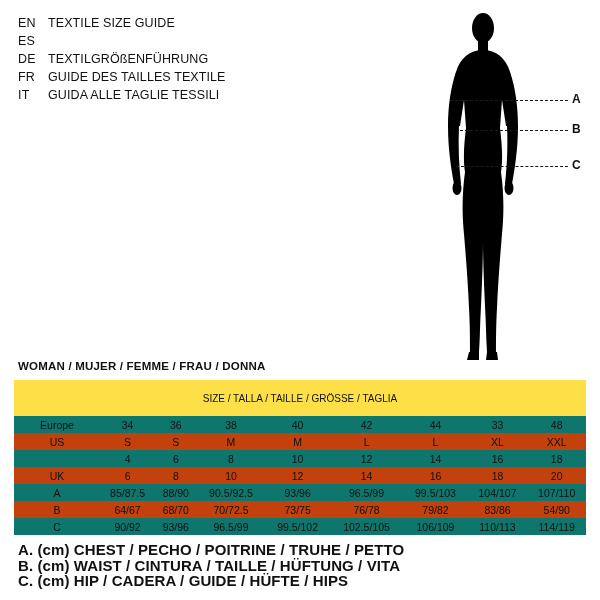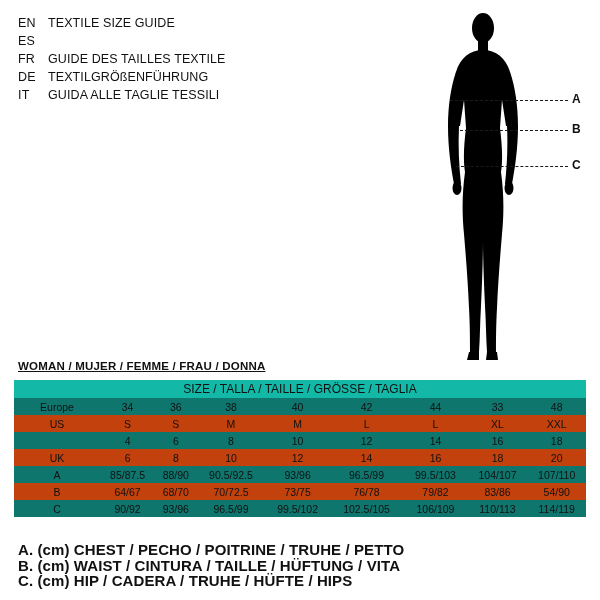--- a/index.html
+++ b/index.html
@@ -72,21 +72,20 @@
 
   
   .woman-heading {
     position: absolute;
     left: 18px;
     top: 360px;
     font-size: 11.5px;
     font-weight: bold;
     letter-spacing: 0.2px;
     color: #111;
-    text-decoration: underline;
   }
 
   
   .table-wrap {
     position: absolute;
     left: 14px;
     top: 380px;
     width: 572px;
   }
   table.size-table {
@@ -101,23 +100,23 @@
     text-align: center;
     vertical-align: middle;
     white-space: nowrap;
   }
   td.rowlabel {
     text-align: left;
     padding-left: 6px;
     width: 86px;
   }
   tr.header-row td {
-    background: #14b8a6;
-    font-size: 12px;
-    height: 18px;
+    background: #fde047;
+    font-size: 10px;
+    height: 36px;
   }
   tr.shade td {
     background: #0f766e;
   }
   tr.plain td {
     background: #c2410c;
   }
 
   
   .legend {
@@ -141,26 +140,26 @@
 
   <div class="titles">
     <div class="title-row">
       <div class="title-lang">EN</div>
       <div class="title-text">TEXTILE SIZE GUIDE</div>
     </div>
     <div class="title-row">
       <div class="title-lang">ES</div>
     </div>
     <div class="title-row">
+      <div class="title-lang">DE</div>
+      <div class="title-text">TEXTILGRÖßENFÜHRUNG</div>
+    </div>
+    <div class="title-row">
       <div class="title-lang">FR</div>
       <div class="title-text">GUIDE DES TAILLES TEXTILE</div>
-    </div>
-    <div class="title-row">
-      <div class="title-lang">DE</div>
-      <div class="title-text">TEXTILGRÖßENFÜHRUNG</div>
     </div>
     <div class="title-row">
       <div class="title-lang">IT</div>
       <div class="title-text">GUIDA ALLE TAGLIE TESSILI</div>
     </div>
   </div>
 
   <div class="figure">
     <svg width="170" height="360" viewBox="0 0 170 360" aria-hidden="true">
       <g fill="#000000">
@@ -315,16 +314,16 @@
           <td>110/113</td>
           <td>114/119</td>
         </tr>
       </tbody>
     </table>
   </div>
 
   <div class="legend">
     <div class="legend-line">A. (cm) CHEST / PECHO / POITRINE / TRUHE / PETTO</div>
     <div class="legend-line">B. (cm) WAIST / CINTURA / TAILLE / HÜFTUNG / VITA</div>
-    <div class="legend-line">C. (cm) HIP / CADERA / TRUHE / HÜFTE / HIPS</div>
+    <div class="legend-line">C. (cm) HIP / CADERA / GUIDE / HÜFTE / HIPS</div>
   </div>
 
 </div>
 
 </body></html>

